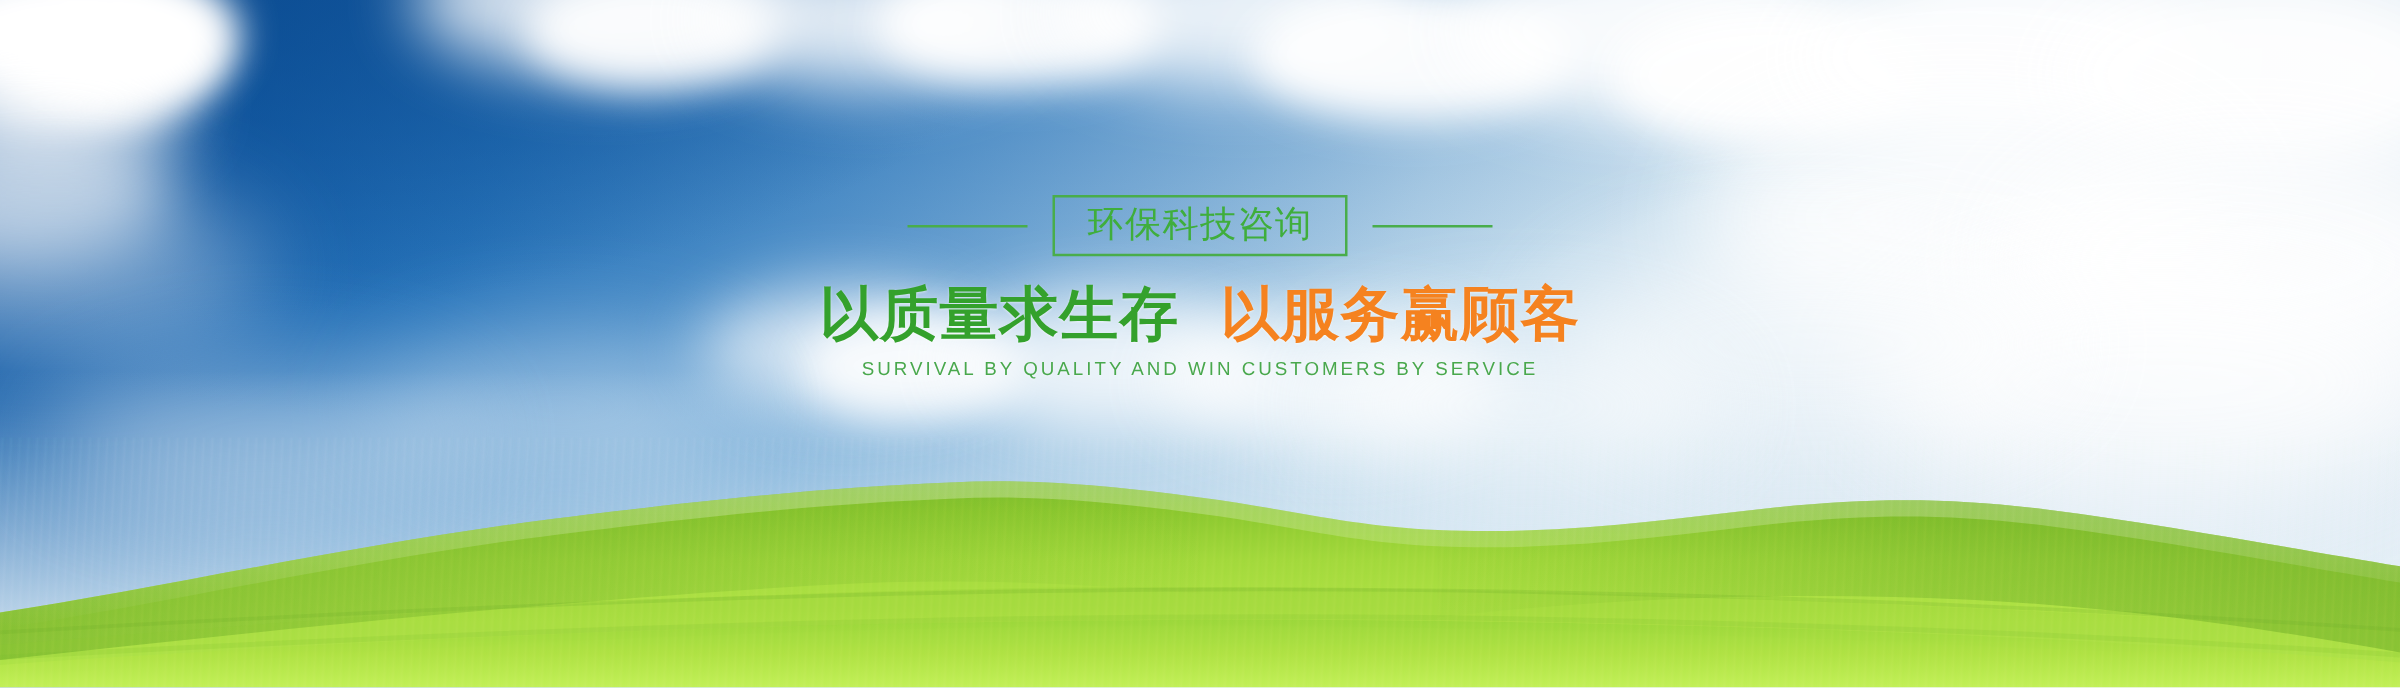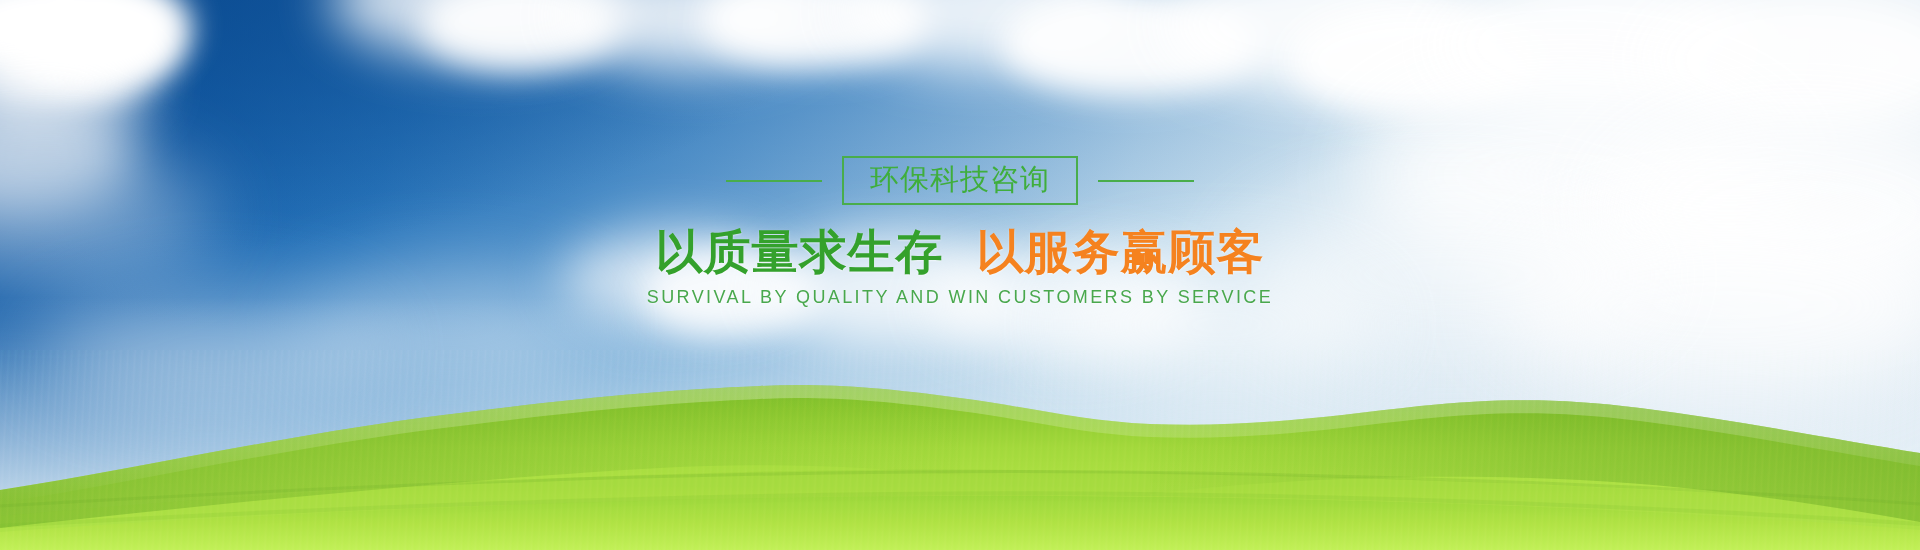--- a/index.html
+++ b/index.html
@@ -113,21 +113,21 @@
     letter-spacing:1px;
     text-shadow:0 1px 2px rgba(255,255,255,0.55);
   }
   .hl-green  { color:#34a12c;text-align:center; }
   .hl-gap    { display:inline-block; width:24px; }
   .hl-orange { color:#f5821f; }
 
   .subtitle {
     position:absolute; top:287px; left:0; right:0;
     font-family:"Liberation Sans", sans-serif;
-    font-size:18px;
+    font-size:15px;
     font-weight:400;
     color:#49a84d;
     letter-spacing:2.4px;
     white-space:nowrap;
     text-shadow:0 1px 2px rgba(255,255,255,0.5);
   }
 </style>
 </head>
 <body>
 

